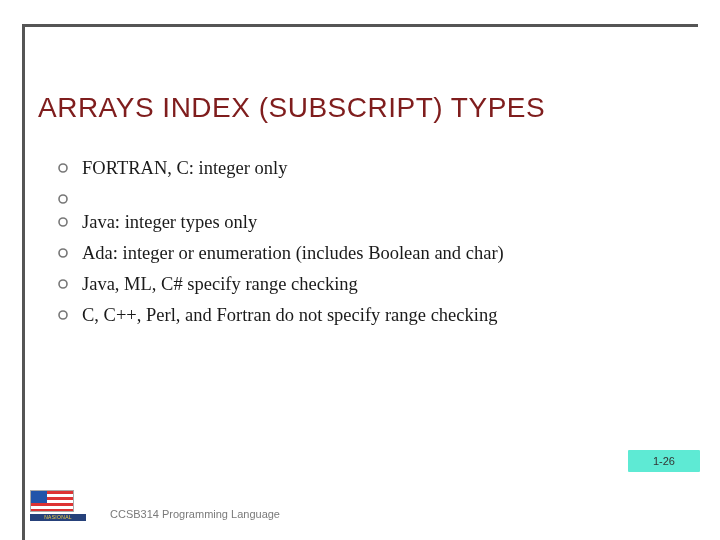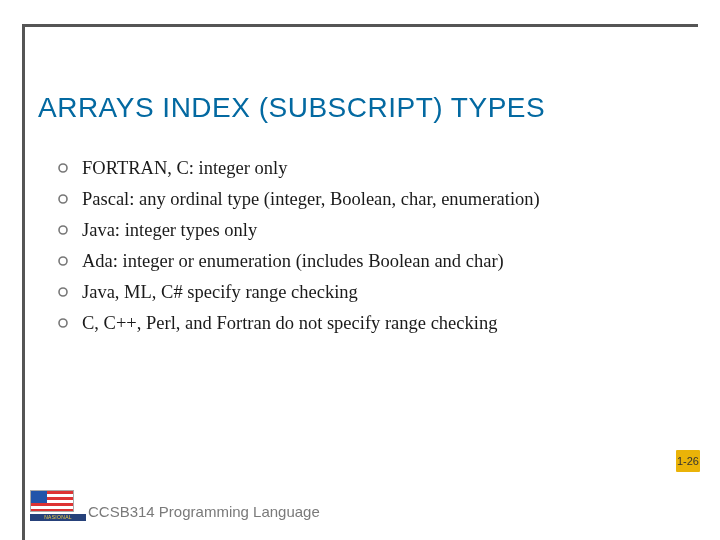--- a/index.html
+++ b/index.html
@@ -26,21 +26,21 @@
     width: 3px;
     background: #555;
   }
   .title {
     position: absolute;
     top: 92px;
     left: 38px;
     font-family: Arial, Helvetica, sans-serif;
     font-size: 28px;
     letter-spacing: 0.5px;
-    color: #0369a1;
+    color: #7f1d1d;
     font-weight: 400;
   }
   .bullets {
     position: absolute;
     top: 156px;
     left: 58px;
     right: 40px;
   }
   .bullet-row {
     display: flex;
@@ -55,33 +55,33 @@
   .bullet-icon svg { display: block; }
   .bullet-text {
     font-size: 18.5px;
     line-height: 25px;
     color: #1a1a1a;
   }
   .pagenum-box {
     position: absolute;
     right: 20px;
     bottom: 68px;
-    background: #eab308;
-    padding: 5px 1px;
+    background: #5eead4;
+    padding: 5px 25px;
     font-family: Arial, sans-serif;
     font-size: 11px;
     color: #333;
     border-radius: 1px;
   }
   .footer {
     position: absolute;
-    left: 88px;
+    left: 110px;
     bottom: 20px;
     font-family: Arial, sans-serif;
-    font-size: 15px;
+    font-size: 11px;
     color: #7a7a7a;
   }
   .logo {
     position: absolute;
     left: 30px;
     bottom: 8px;
     width: 58px;
     height: 42px;
   }
   .logo .flag {
@@ -137,21 +137,20 @@
         </svg>
     </span>
     <span class="bullet-text">FORTRAN, C: integer only</span>
   </div>
   <div class="bullet-row">
     <span class="bullet-icon">
       <svg width="10" height="10">
           <circle cx="5" cy="5" r="4" fill="none" stroke="#777" stroke-width="1.6"></circle>
         </svg>
     </span>
-    <span class="bullet-text">Pascal: any ordinal type (integer, Boolean, char, enumeration)</span>
   </div>
   <div class="bullet-row">
     <span class="bullet-icon">
       <svg width="10" height="10">
           <circle cx="5" cy="5" r="4" fill="none" stroke="#777" stroke-width="1.6"></circle>
         </svg>
     </span>
     <span class="bullet-text">Java: integer types only</span>
   </div>
   <div class="bullet-row">

